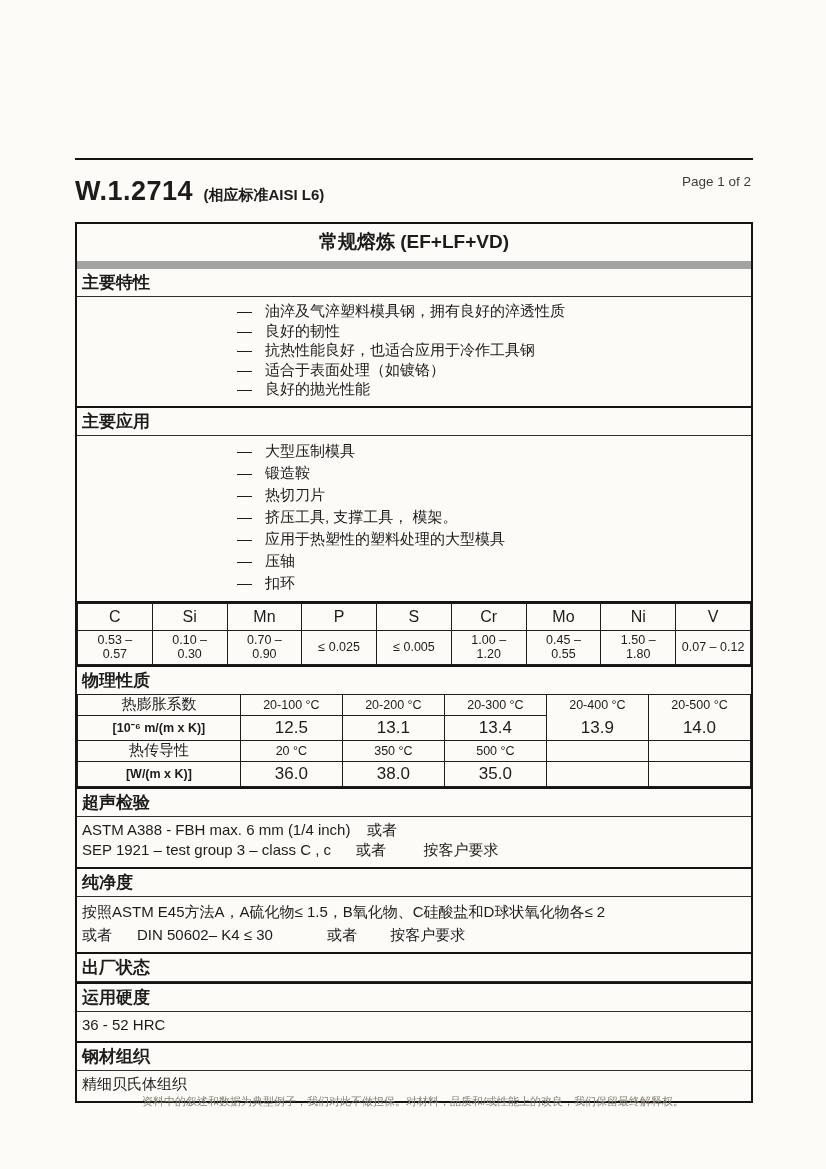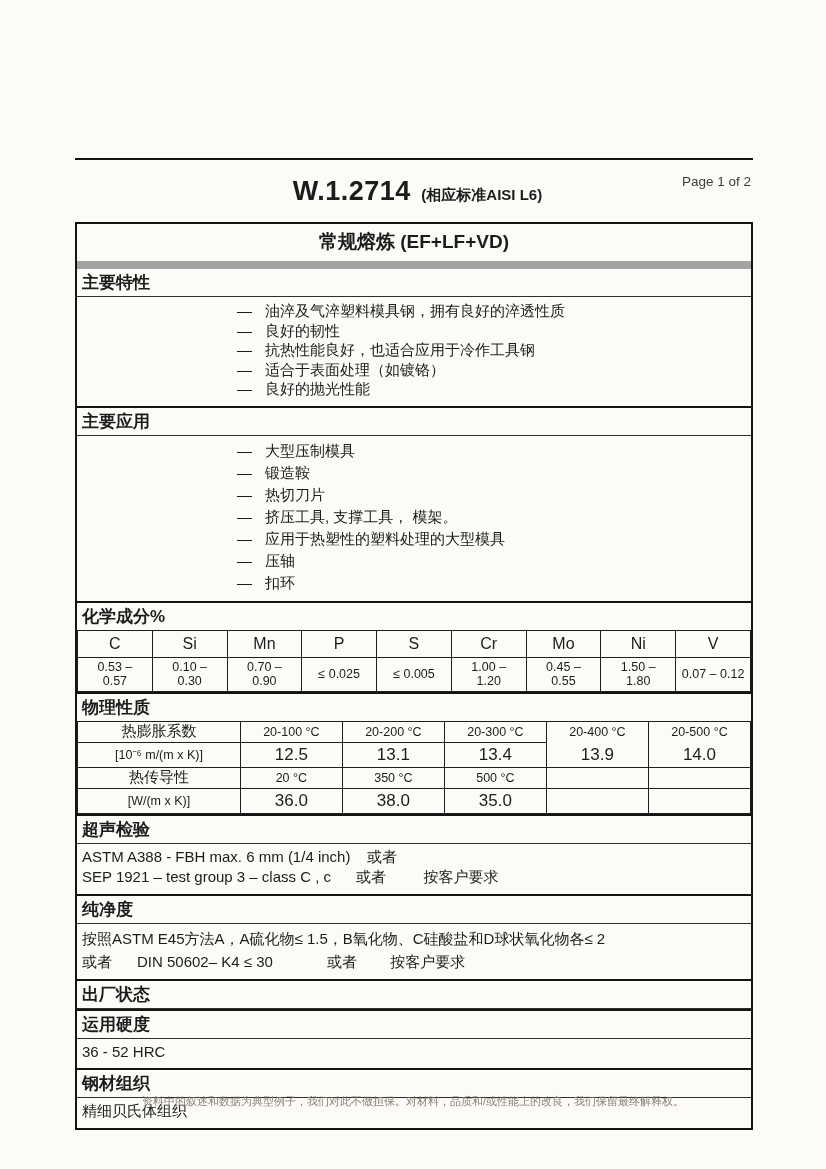--- a/index.html
+++ b/index.html
@@ -10,21 +10,21 @@
     background:#fcfbf7;
     font-family:"Liberation Sans", sans-serif;
     color:#1c1c1c;
     overflow:hidden;
   }
   .top-rule {
     position:absolute; left:75px; top:158px;
     width:678px; height:2px; background:#141414;
   }
   .masthead { position:absolute; left:75px; top:168px; width:678px; height:52px; }
-  .doc-title { position:absolute; left:7px; right:0; top:8px; text-align:center; white-space:nowrap; }
+  .doc-title { position:absolute; left:0; right:0; top:8px; white-space:nowrap; }
   .doc-title .code { font-size:27px; font-weight:bold; letter-spacing:0.5px; }
   .doc-title .note { font-size:15px; font-weight:bold; margin-left:6px; }
   .page-indicator { position:absolute; right:2px; top:6px; font-size:13.5px; color:#3d3d3d; }
 
   .main-table {
     position:absolute; left:75px; top:222px; width:678px;
     border:2.5px solid #141414; box-sizing:border-box;
     background:#fcfbf7;
   }
   .band {
@@ -48,21 +48,21 @@
     padding:0; font-weight:normal;
   }
   
   .chem th { font-size:16px; font-weight:bold; height:26px; }
   .chem td { font-size:12.5px; height:33px; white-space:pre-line; line-height:14px; }
   
   .phys col.lab { width:24.2%; }
   .phys th.t { font-size:12.5px; height:20px; font-weight:normal; }
   .phys td.v { font-size:17px; height:24px; }
   .phys .lbl  { font-size:15px; height:20px; font-weight:normal; }
-  .phys .unit { font-size:12.5px; height:24px; font-weight:normal; }
+  .phys .unit { font-size:12.5px; height:24px; font-weight:bold; }
   .phys .merge-b { border-bottom:hidden; }
   .phys .merge-t { border-top:hidden; }
 
   .body-lines { padding:3px 5px 6px 5px; }
   .pline { font-size:15px; line-height:20.5px; white-space:pre-wrap; }
   .body-lines.roomy .pline { line-height:23px; }
 
   .footer {
     position:absolute; left:0; right:0; top:1094px;
     text-align:center; font-size:11px; color:#877f73;
@@ -141,21 +141,20 @@
             <span>压轴</span>
           </div>
         <div class="bullet">
             <span class="dash">—</span>
             <span>扣环</span>
           </div>
       </div>
     </div>
 
     <div class="sec">
-      <div class="sec-title">化学成分%</div>
       <table class="grid chem">
         <tbody>
           <tr>
             <th>C</th>
             <th>Si</th>
             <th>Mn</th>
             <th>P</th>
             <th>S</th>
             <th>Cr</th>
             <th>Mo</th>

